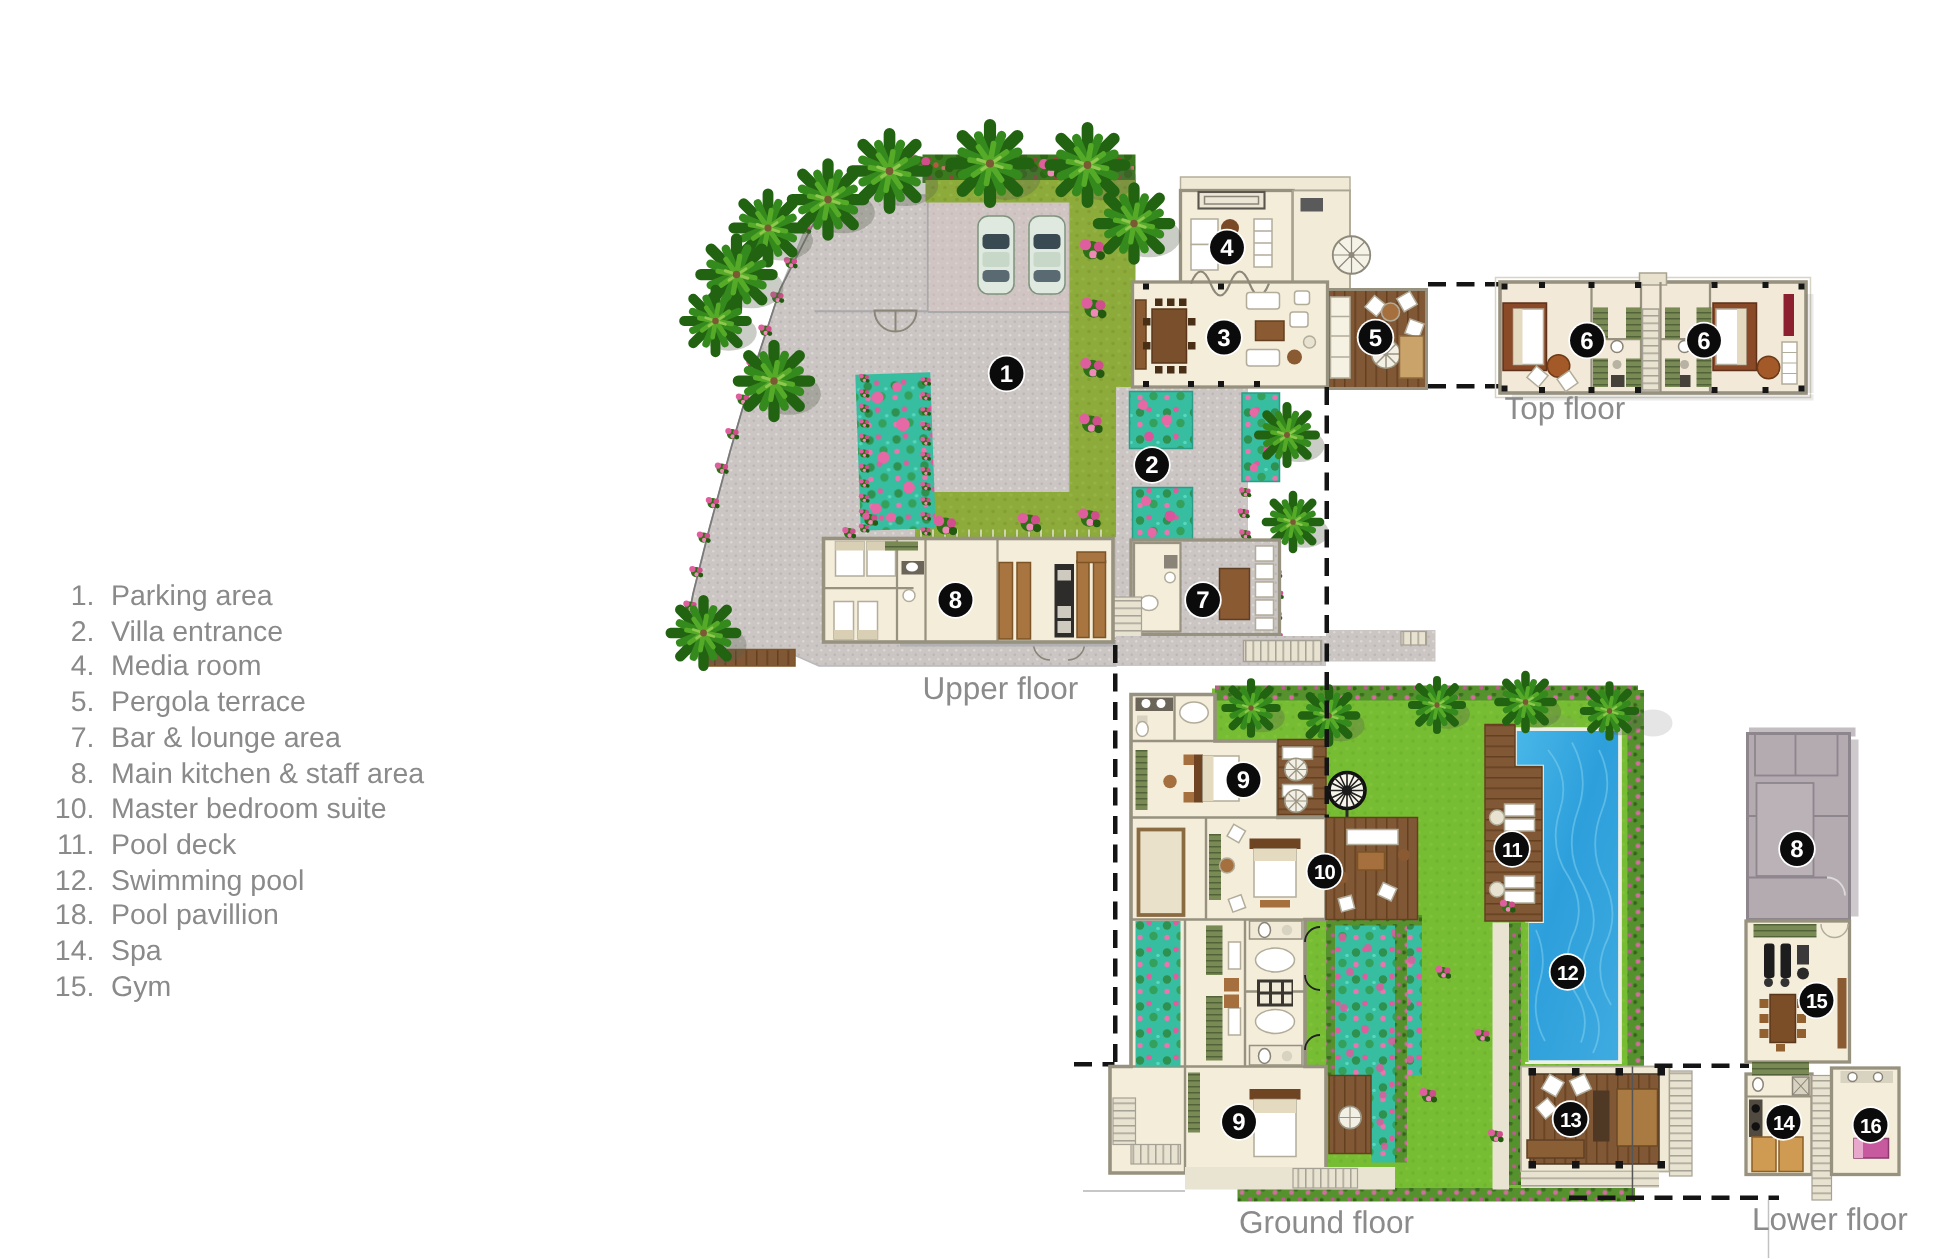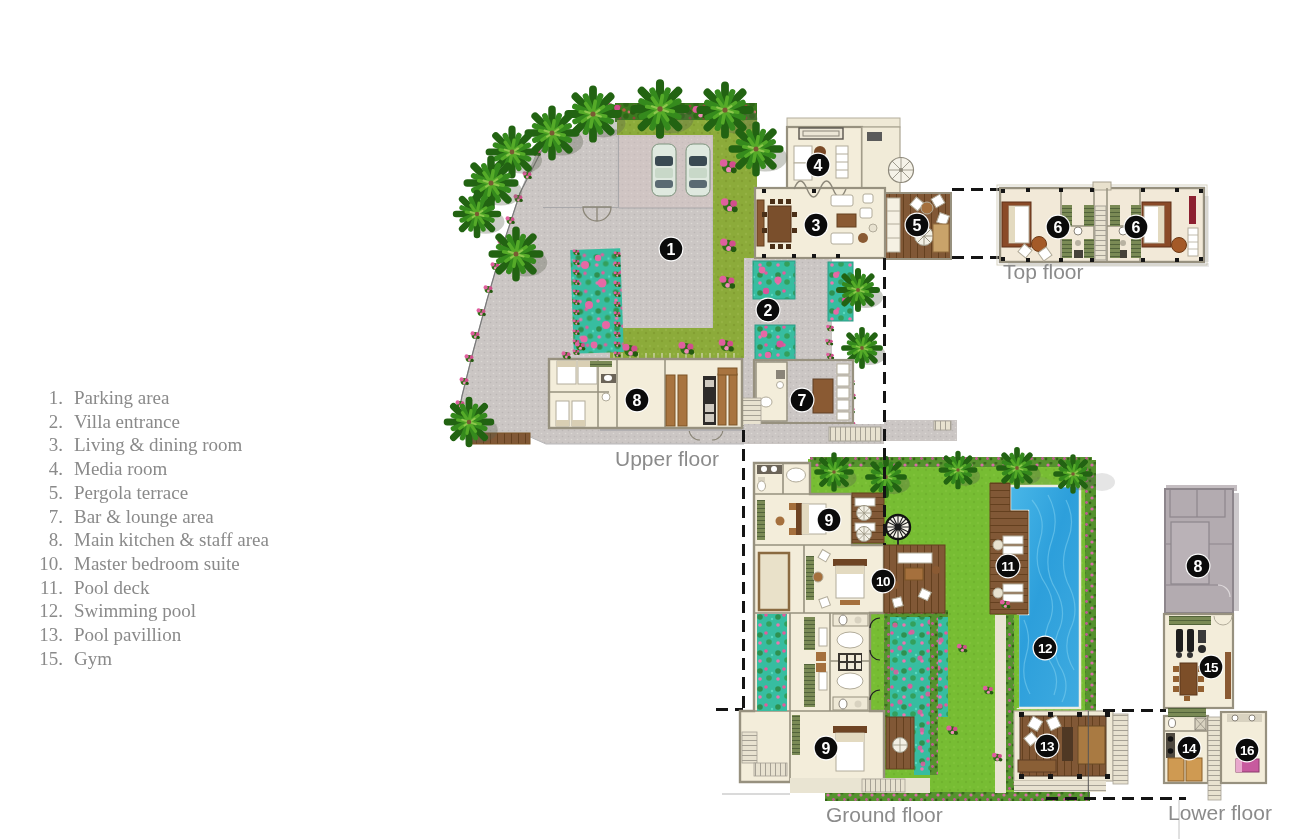--- a/index.html
+++ b/index.html
@@ -1,39 +1,39 @@
 <!DOCTYPE html>
 <html><head>
 <meta charset="utf-8">
 <style>
 html,body{margin:0;padding:0;background:#fff;font-family:"Liberation Sans",sans-serif;}
 #page{position:relative;width:1305px;height:839px;overflow:hidden;background:#fff;}
-.legend{position:absolute;left:0;top:386px;color:#8a8a8a;font-size:19px;line-height:23.7px;font-family:Liberation Serif, serif;}
+.legend{position:absolute;left:0;top:386px;color:#8a8a8a;font-size:19px;line-height:23.7px;}
 .legend .n{display:inline-block;width:63px;text-align:right;margin-right:11px;}
 svg{position:absolute;left:0;top:0;}
 .flab{font-size:21px;fill:#8b8b8b;}
 .bd1{font:bold 16px "Liberation Sans",sans-serif;fill:#fff;text-anchor:middle;}
 .bd2{font:bold 13.5px "Liberation Sans",sans-serif;fill:#fff;text-anchor:middle;letter-spacing:-0.5px;}
 </style>
 </head>
 <body>
 <div id="page">
 
 <div class="legend">
 <div><span class="n">1.</span>Parking area</div>
 <div><span class="n">2.</span>Villa entrance</div>
-<div><span class="n">3.</span>Living &amp; dining room</div>
 <div><span class="n">4.</span>Media room</div>
 <div><span class="n">5.</span>Pergola terrace</div>
 <div><span class="n">7.</span>Bar &amp; lounge area</div>
 <div><span class="n">8.</span>Main kitchen &amp; staff area</div>
 <div><span class="n">10.</span>Master bedroom suite</div>
 <div><span class="n">11.</span>Pool deck</div>
 <div><span class="n">12.</span>Swimming pool</div>
-<div><span class="n">13.</span>Pool pavillion</div>
+<div><span class="n">18.</span>Pool pavillion</div>
+<div><span class="n">14.</span>Spa</div>
 <div><span class="n">15.</span>Gym</div>
 </div>
 <svg width="1305" height="839" viewBox="0 0 1305 839">
 <defs>
 <pattern id="pav" width="6" height="6" patternUnits="userSpaceOnUse">
           <rect width="6" height="6" fill="#cbc6c4"></rect>
           <circle cx="1.5" cy="1.5" r=".8" fill="#dcd8d4"></circle>
           <circle cx="4.5" cy="4.5" r=".8" fill="#bab6b4"></circle>
         </pattern>
 <pattern id="lawng" width="8" height="8" patternUnits="userSpaceOnUse">

